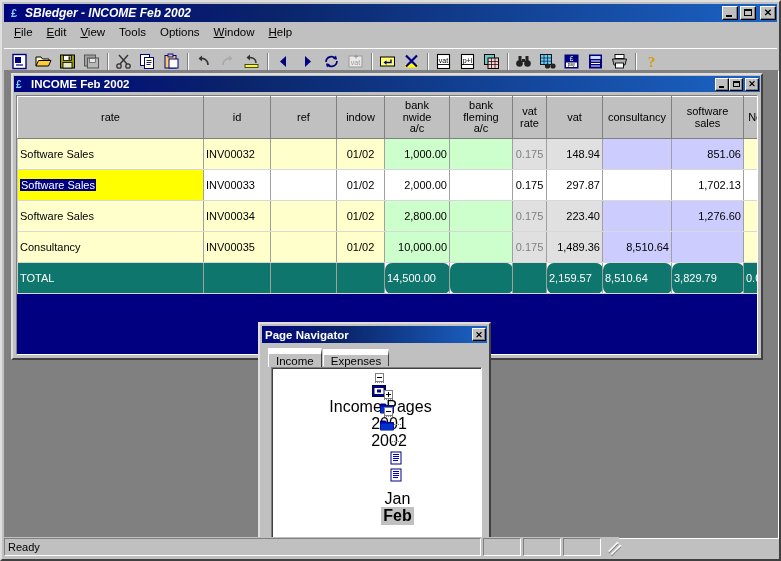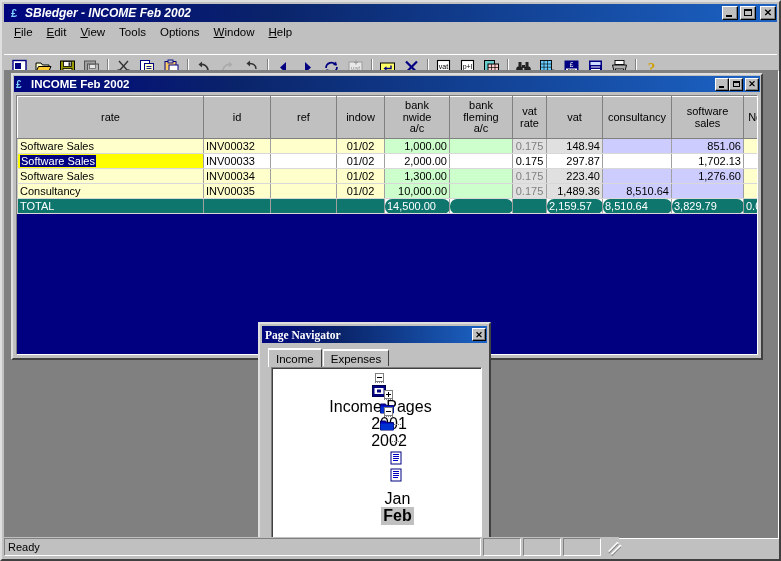--- a/index.html
+++ b/index.html
@@ -93,21 +93,21 @@
   .sysbtn.close {
     margin-left: 2px;
     font-weight: bold;
     font-size: 10px;
     padding-bottom: 1px;
   }
 
   
   .menubar {
     height: 19px;
-    margin: 1px 2px 12px 2px;
+    margin: 1px 2px 6px 2px;
     display: flex;
     align-items: center;
     padding-left: 3px;
     background: #c0c0c0;
   }
   .menuitem {
     padding: 2px 7px 3px 7px;
     font-size: 11.5px;
     color: #000;
     white-space: nowrap;
@@ -284,21 +284,21 @@
     text-align: center;
     color: #000;
     font-size: 11px;
     line-height: 11.5px;
     border-top: 1px solid #ffffff;
     border-left: 1px solid #ffffff;
     border-right: 1px solid #808080;
     border-bottom: 1px solid #808080;
   }
   table.ledger tbody td {
-    height: 15px;
+    height: 31px;
     line-height: 14px;
     border: 1px solid #c8c8c8;
     border-right-color: #a0a0a0;
     border-bottom-color: #d8d8d8;
   }
   .c-item  { background:#ffffcc; text-align:left; }
   .c-id    { background:#ffffcc; text-align:left; }
   .c-ref   { background:#ffffcc; text-align:left; }
   .c-date  { background:#ffffcc; text-align:center; }
   .c-bank  { background:#ccffcc; text-align:right; }
@@ -348,21 +348,21 @@
   .dlg-titlebar {
     height: 17px;
     margin: 2px 2px 0 2px;
     background: linear-gradient(to right, #00057e 0%, #0a246a 35%, #1c63c4 100%);
     display: flex;
     align-items: center;
     padding: 0 1px 0 3px;
     box-sizing: border-box;
   }
   .dlg-titlebar .tb-text {
-    color: #fff; font-weight: bold; font-size: 11.5px; flex: 1; white-space: nowrap; font-family: Liberation Serif, serif;
+    color: #fff; font-weight: bold; font-size: 11.5px; flex: 1; white-space: nowrap;
   }
   .dlg-close {
     width: 14px; height: 13px;
     background: #c0c0c0;
     border-top: 1px solid #ffffff;
     border-left: 1px solid #ffffff;
     border-right: 1px solid #000000;
     border-bottom: 1px solid #000000;
     box-shadow: inset -1px -1px 0 #808080;
     display: flex; align-items: center; justify-content: center;
@@ -373,21 +373,21 @@
     position: absolute;
     left: 8px; top: 24px;
     display: flex;
     align-items: flex-end;
     height: 19px;
   }
   .tab {
     height: 17px;
     padding: 1px 7px 0 7px;
     background: #c0c0c0;
-    border-top: 2px solid #ffffff;
+    border-top: 6px solid #ffffff;
     border-left: 1px solid #ffffff;
     border-right: 1px solid #404040;
     font-size: 11.5px;
     color: #000;
     box-sizing: border-box;
     display: flex; align-items: center;
   }
   .tab.active {
     height: 19px;
     margin-bottom: 0;
@@ -739,21 +739,21 @@
               <td class="c-alloc"></td>
               <td class="c-alloc">1,702.13</td>
               <td class="c-notes"></td>
 
             </tr>
             <tr>
               <td class="c-item">Software Sales</td>
               <td class="c-id">INV00034</td>
               <td class="c-ref"></td>
               <td class="c-date">01/02</td>
-              <td class="c-bank">1,300.00</td>
+              <td class="c-bank">2,800.00</td>
               <td class="c-bank"></td>
               <td class="c-rate">0.175</td>
               <td class="c-vat">223.40</td>
               <td class="c-alloc"></td>
               <td class="c-alloc">1,276.60</td>
               <td class="c-notes"></td>
 
             </tr>
             <tr>
               <td class="c-item">Consultancy</td>

